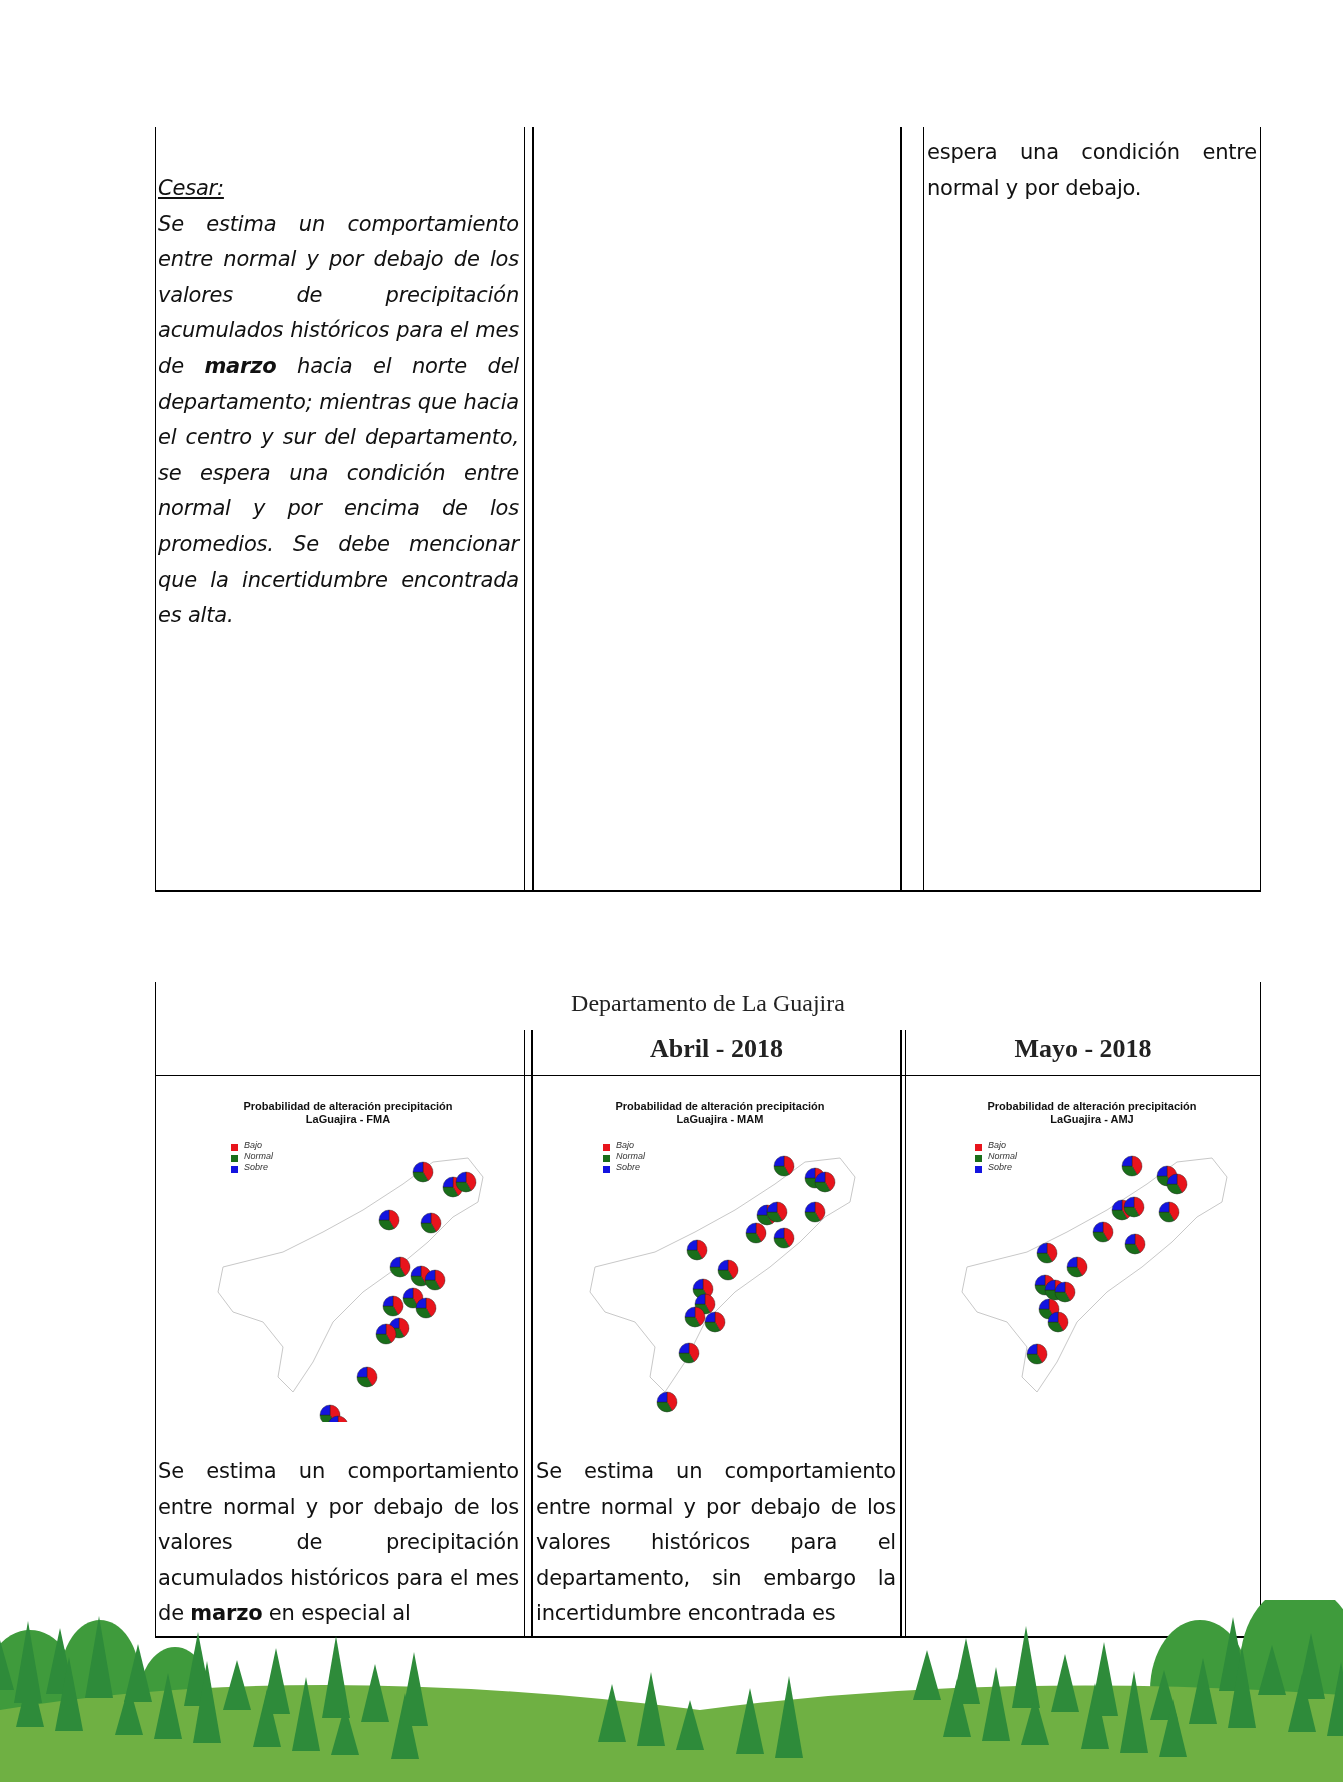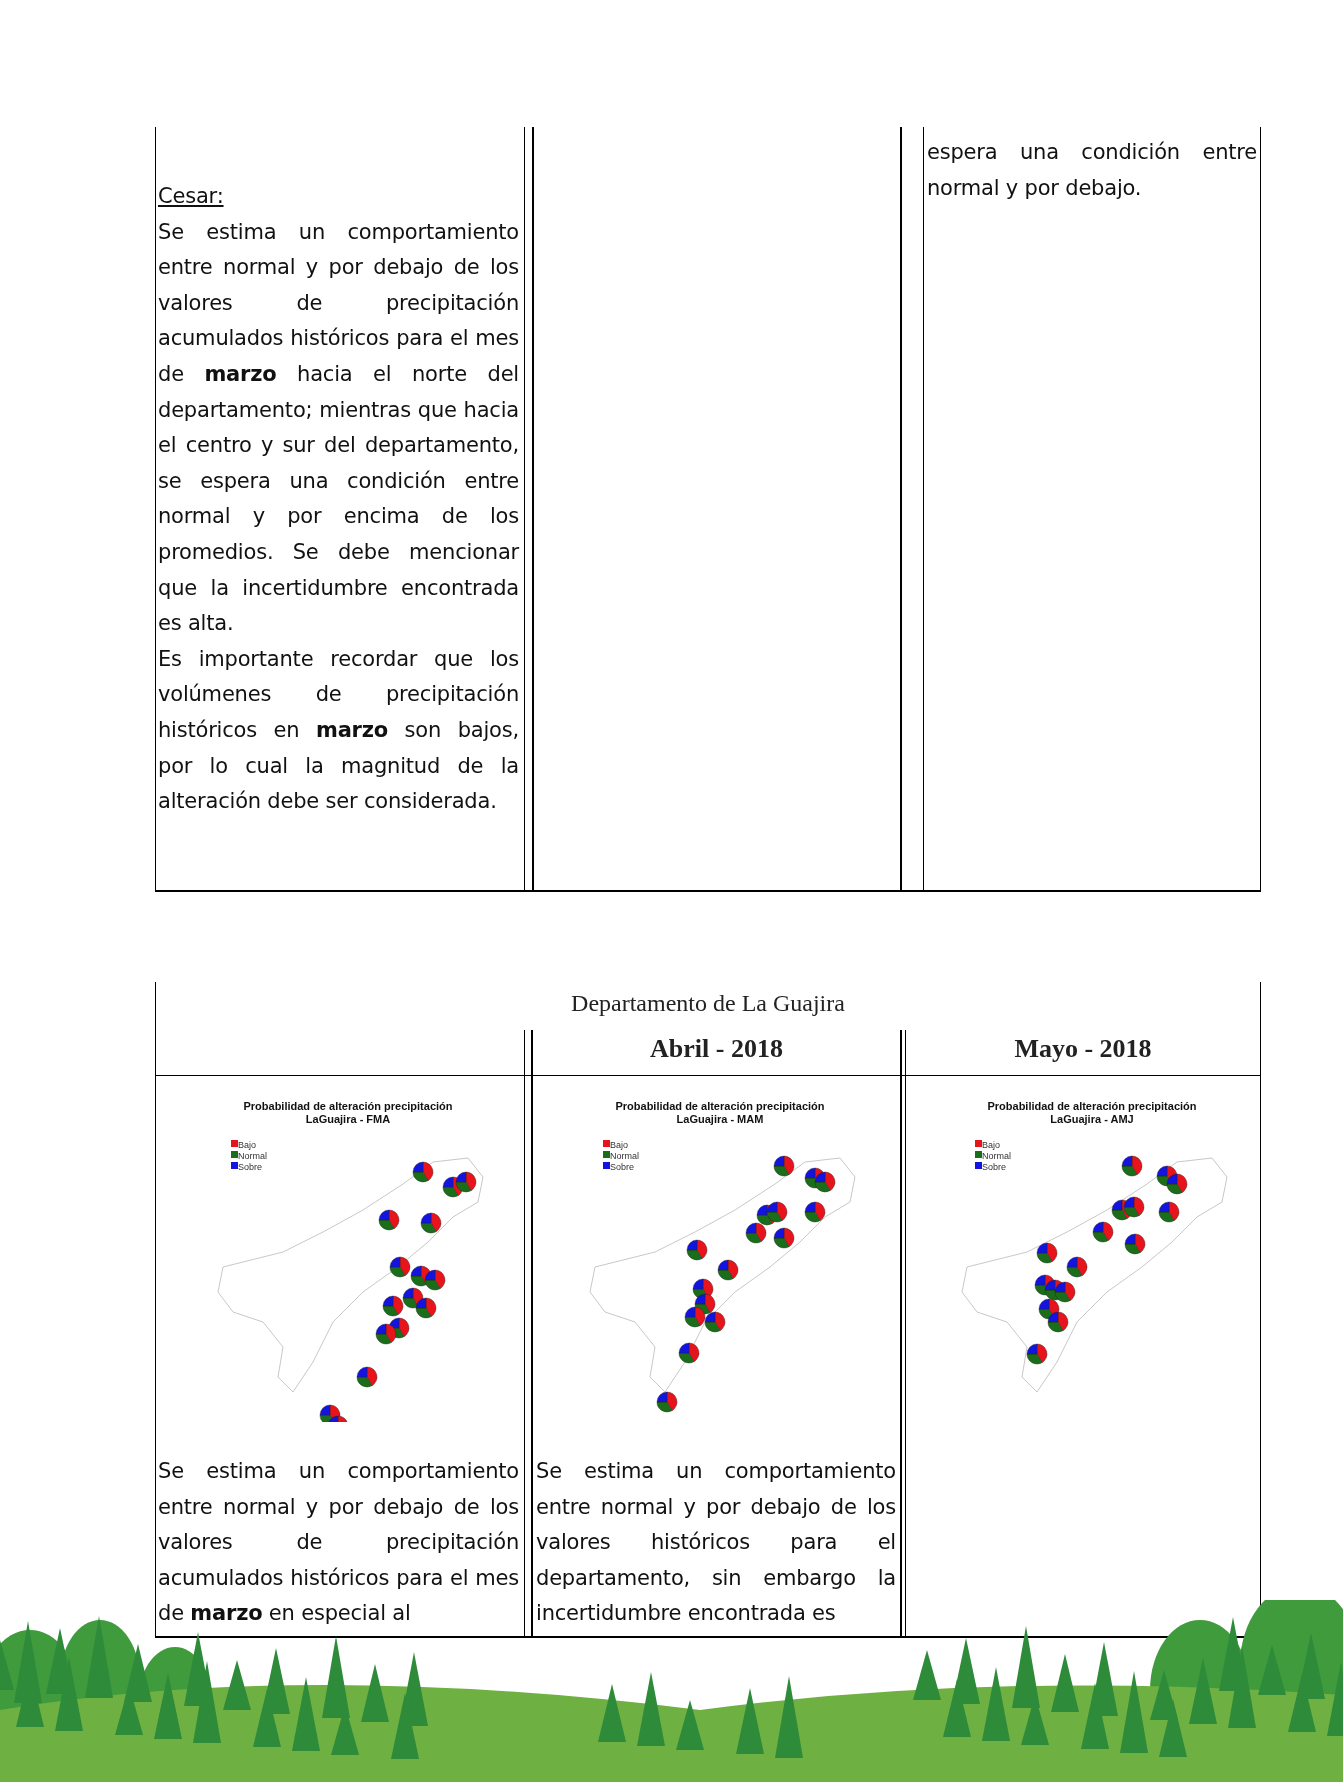--- a/index.html
+++ b/index.html
@@ -33,44 +33,43 @@
     position: absolute; top: 52px; text-align: center;
     font-family: "Liberation Serif", "DejaVu Serif", serif; font-weight: bold;
     font-size: 26px; color: #222;
   }
   .map-panel { position: absolute; top: 100px; height: 330px; margin-top: 10px; }
   .map-title {
     position: absolute; top: 8px; left: 0; width: 100%; text-align: center;
     font-family: "Liberation Sans", sans-serif; font-weight: bold; font-size: 11px; line-height: 13px; color: #111;
   }
   .legend { position: absolute; top: 48px; left: 48px; font-size: 9px; line-height: 11px; color: #333; }
-  .legend-item { display: flex; align-items: flex-start; gap: 0; }
+  .legend-item { display: flex; align-items: flex-end; gap: 6px; font-style: italic; }
   .legend-swatch { width: 7px; height: 7px; display: inline-block; }
   .map-svg { position: absolute; left: 0; top: 0; }
 
   
   #footer-forest { position: absolute; left: 0; top: 1600px; width: 1343px; height: 182px; }
 </style>
 </head>
 <body>
 
 <div id="top-table">
 
   <div class="vline" style="left:0;width:1px;height:764px;"></div>
   <div class="vline" style="left:369px;width:1px;height:764px;"></div>
   <div class="vline" style="left:377px;width:2px;height:764px;"></div>
   <div class="vline" style="left:745px;width:2px;height:764px;"></div>
   <div class="vline" style="left:768px;width:1px;height:764px;"></div>
   <div class="vline" style="left:1105px;width:1px;height:764px;"></div>
   <div class="hline" style="left:0;top:763px;width:1106px;height:2px;"></div>
 
-  <div class="cell-text body-text" style="left:3px;top:52px;width:361px;">
+  <div class="cell-text body-text" style="left:3px;top:44px;width:361px;font-style:italic;">
     <div class="underline">Cesar:</div>
     <div>Se estima un comportamiento entre normal y por debajo de los valores de  precipitación acumulados históricos para el mes de <b>marzo</b> hacia el norte del departamento; mientras que hacia el centro y sur del departamento, se espera una condición entre normal y por encima de los promedios. Se debe mencionar que la incertidumbre encontrada es alta.</div>
-    <div>Es importante recordar que los volúmenes de precipitación históricos en <b>marzo</b> son  bajos, por lo cual la magnitud de la alteración debe ser considerada.</div>
   </div>
 
   <div class="cell-text body-text" style="left:385px;top:8px;width:355px;"></div>
 
   <div class="cell-text body-text" style="left:772px;top:8px;width:330px;">espera una condición entre normal y por debajo.</div>
 </div>
 
 <div id="bottom-table">
   <div class="vline" style="left:0;width:1px;height:655px;"></div>
   <div class="vline" style="left:1105px;width:1px;height:655px;"></div>

